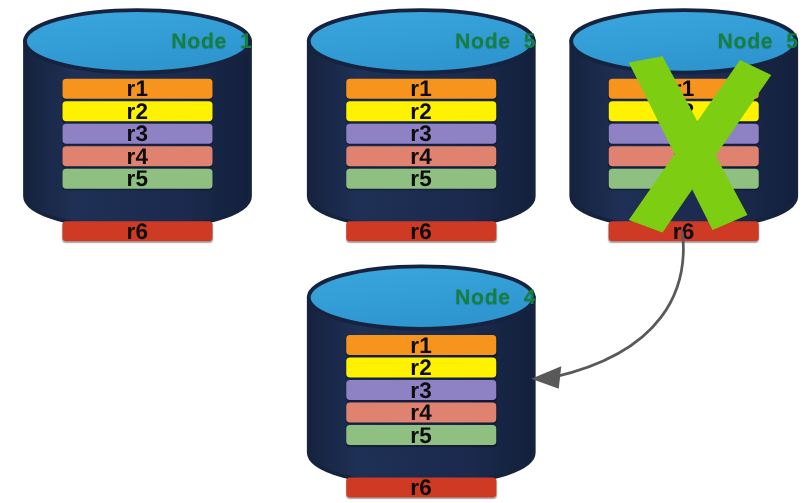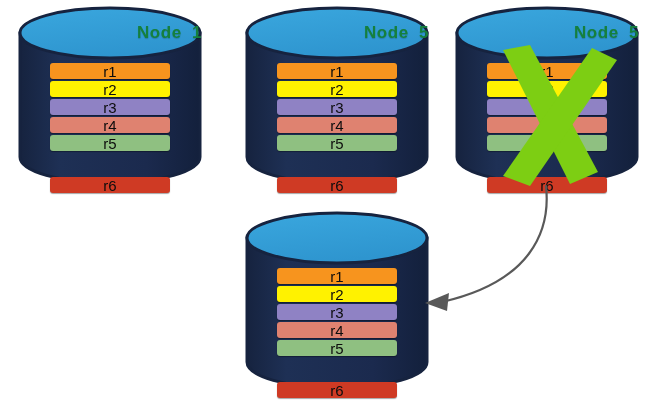--- a/index.html
+++ b/index.html
@@ -51,22 +51,22 @@
     height: 16px;
     margin-bottom: 2px;
     border-radius: 3px;
     box-shadow: 0 1px 1px rgba(0,0,0,0.35);
     display: flex;
     align-items: center;
     justify-content: center;
   }
   .row:last-child { margin-bottom: 0; margin-top: 24px; }
   .row-label {
-    font-size: 15px;
-    font-weight: normal;
+    font-size: 18px;
+    font-weight: bold;
     color: #0d0d0d;
     line-height: 1;
     letter-spacing: 0.2px;
   }
 
   
   .cross-overlay, .arrow-overlay {
     position: absolute;
     left: 0;
     top: 0;
@@ -215,20 +215,21 @@
           <stop offset="100%" stop-color="#13203c"></stop>
         </linearGradient>
         <linearGradient id="top4" x1="0" y1="0" x2="0.4" y2="1">
           <stop offset="0%" stop-color="#3aa7de"></stop>
           <stop offset="100%" stop-color="#2e95cf"></stop>
         </linearGradient>
       </defs>
       <path d="M2,28 L2,152 A90,26 0 0 0 182,152 L182,28 Z" fill="url(#body4)" stroke="#16233f" stroke-width="3"></path>
       <ellipse cx="92" cy="28" rx="90" ry="25" fill="url(#top4)" stroke="#16233f" stroke-width="3"></ellipse>
     </svg>
+    <div class="node-title" style="top:18px;">Node  4</div>
     <div class="rows" style="top:58px; padding:0 32px; box-sizing:border-box;">
       <div class="row" style="background:#f7941e;">
         <span class="row-label">r1</span>
       </div>
       <div class="row" style="background:#fff200;">
         <span class="row-label">r2</span>
       </div>
       <div class="row" style="background:#8f82c4;">
         <span class="row-label">r3</span>
       </div>

